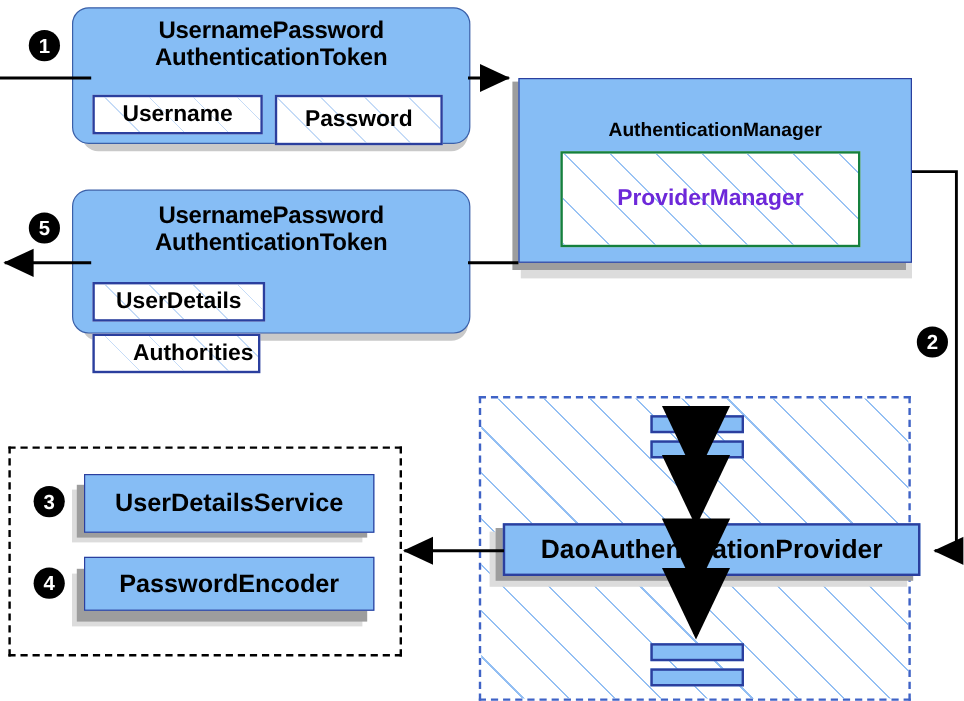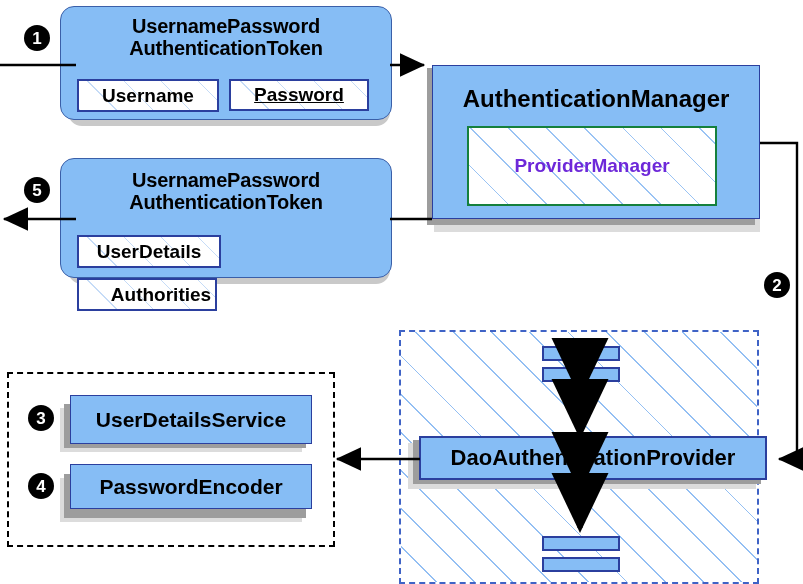--- a/index.html
+++ b/index.html
@@ -47,21 +47,21 @@
 
   
   .sq-card{
     position:absolute;background:#86bdf5;border:1.5px solid #2b3f9e;
     z-index:20;box-sizing:border-box;
   }
   .sq-shadow{position:absolute;background:#9d9d9d;z-index:8;}
   .sq-shadow2{position:absolute;background:#dcdcdc;z-index:7;}
   .sq-title{
     position:absolute;left:0;right:0;text-align:center;
-    font-weight:bold;font-size:24px;color:#000;
+    font-weight:bold;font-size:16px;color:#000;margin-top:15px;
   }
 
   
   .inner-panel{
     position:absolute;background:#fff;border:2px solid #15803d;
     display:flex;align-items:center;justify-content:center;
     font-weight:bold;font-size:19px;color:#6d28d9;overflow:hidden;
     box-sizing:border-box;
   }
   .inner-panel span{position:relative;z-index:2;}
@@ -159,21 +159,21 @@
   <div class="token-shadow" style="left:68px;top:14px;width:322px;height:112px;"></div>
   <div class="token-card" style="left:60px;top:6px;width:330px;height:112px;">
     <div class="token-title" style="top:8px;">
       <div>UsernamePassword</div>
       <div>AuthenticationToken</div>
     </div>
     <div class="field-row" style="left:16px;top:72px;">
       <div class="field hatch-faint" style="width:142px;height:33px;">
         <span>Username</span>
       </div>
-      <div class="field hatch-faint" style="width:140px;height:32px;text-decoration:underline;">
+      <div class="field hatch-faint" style="width:140px;height:42px;">
         <span>Password</span>
       </div>
     </div>
   </div>
 
   <div class="token-shadow" style="left:68px;top:166px;width:322px;height:118px;"></div>
   <div class="token-card" style="left:60px;top:158px;width:330px;height:118px;">
     <div class="token-title" style="top:10px;">
       <div>UsernamePassword</div>
       <div>AuthenticationToken</div>

